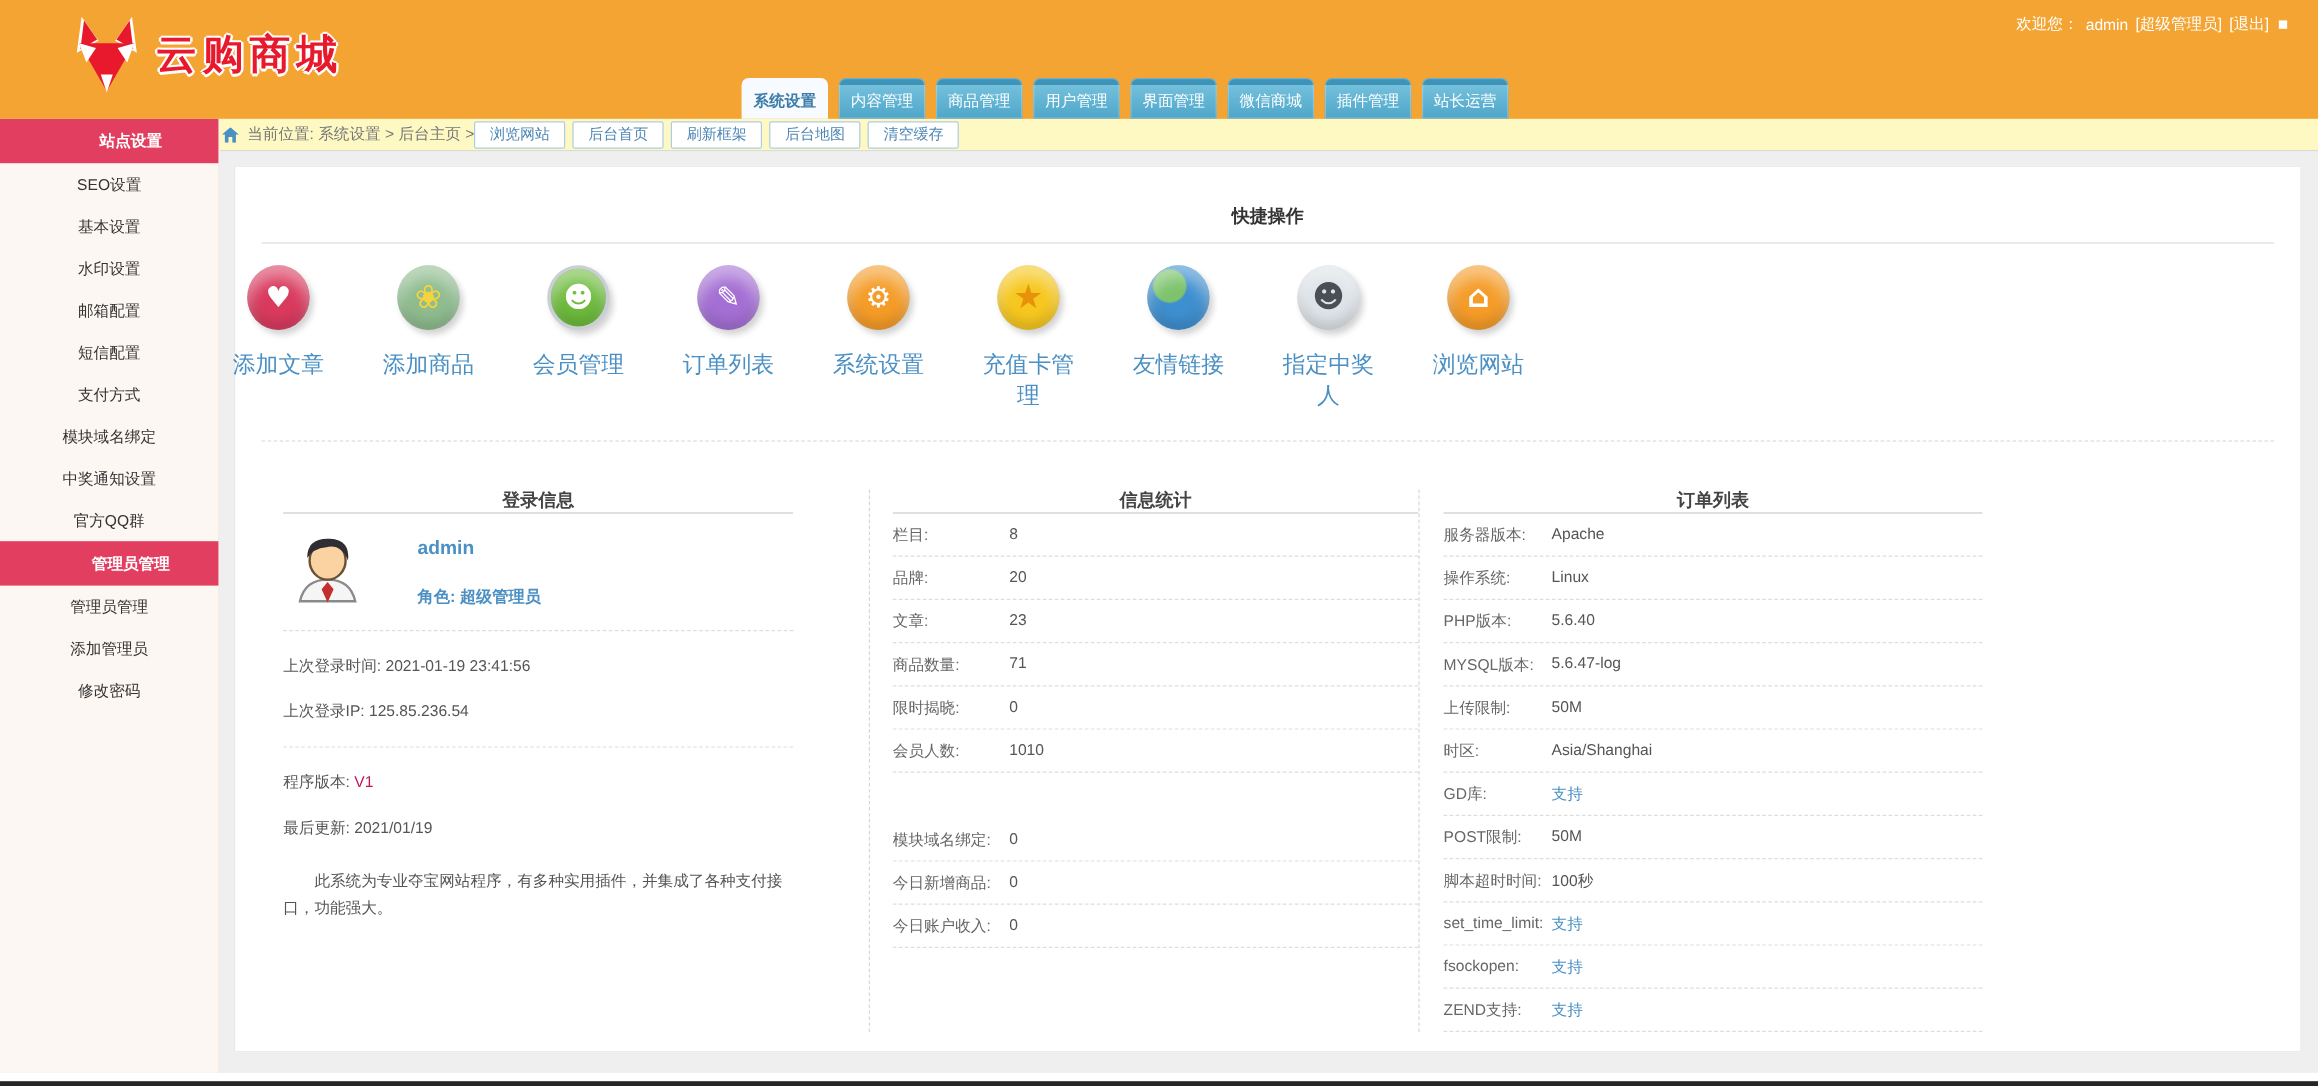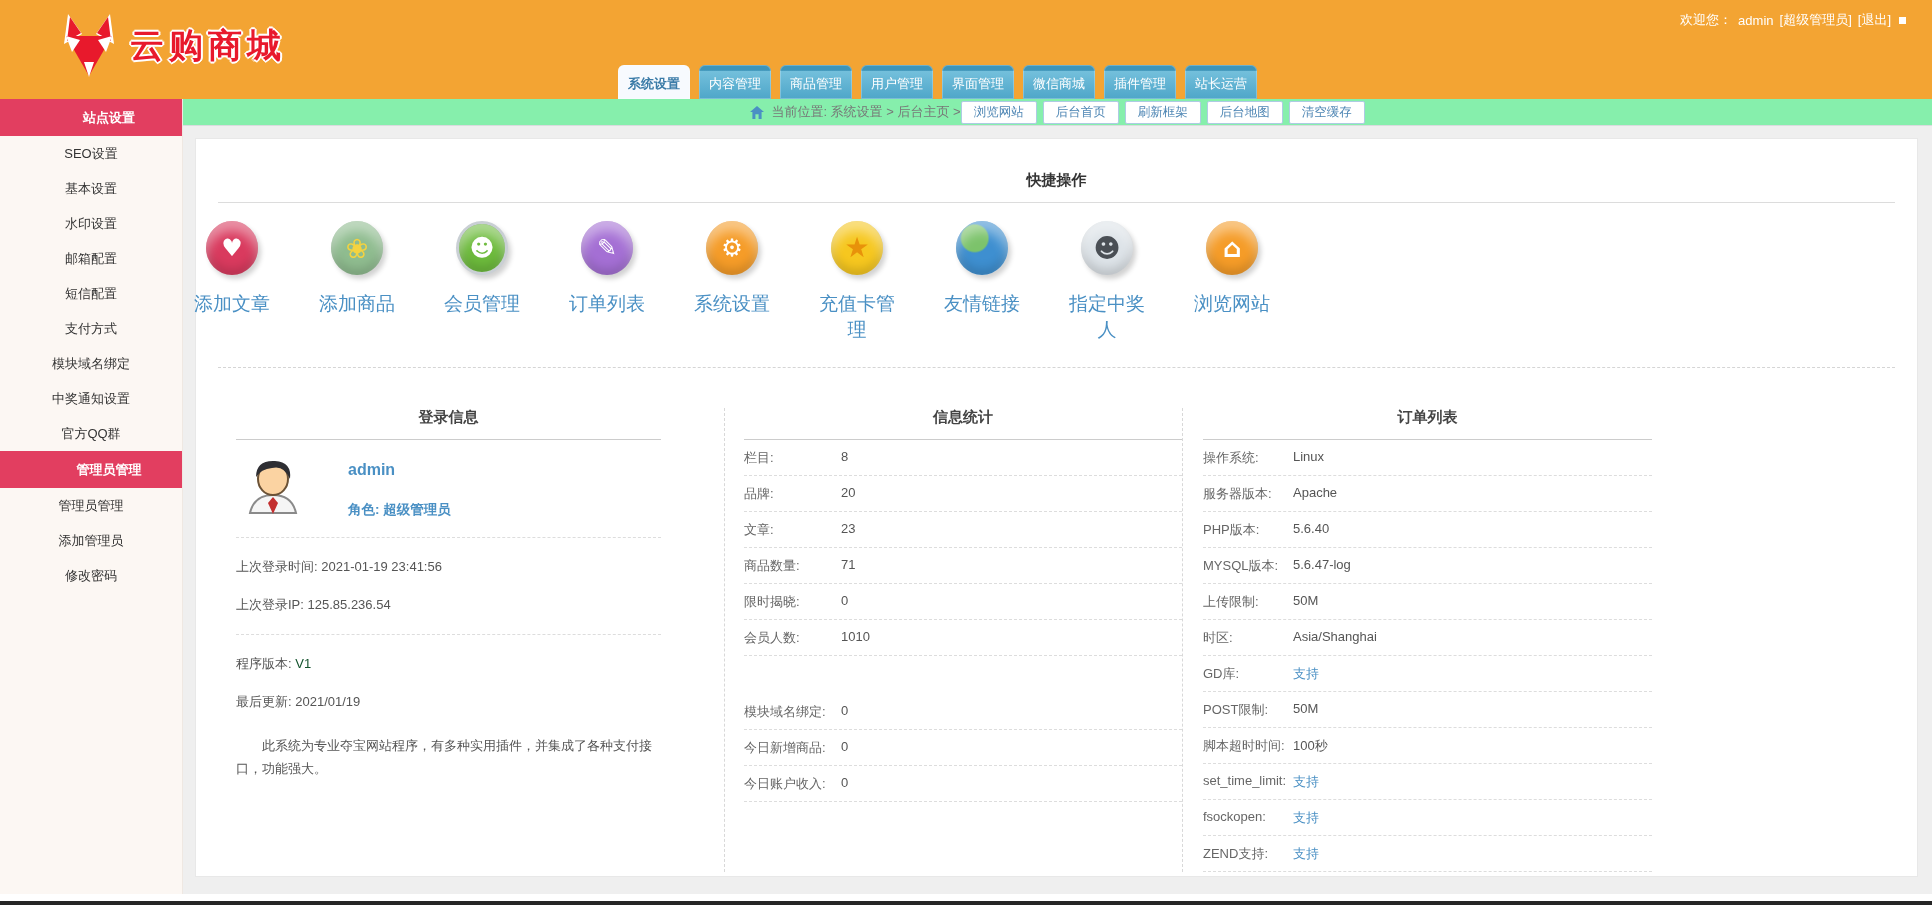--- a/index.html
+++ b/index.html
@@ -22,22 +22,22 @@
   .tab.active { background:#F7FAFE; color:#3C7CA8; font-weight:bold; }
 
   
   .main-wrap { display:flex; height:795px; }
   .sidebar { width:183px; background:#FCF7F3; border-right:1px solid #EFE8E2; }
   .side-item { height:35px; line-height:35px; text-align:center; font-size:13px; color:#333; cursor:pointer; }
   .side-item.active { background:#E23E60; color:#fff; font-weight:bold; height:37px; line-height:37px;padding-left:36px; }
   .main { flex:1; background:#EFEFEF; }
 
   
-  .crumbbar { height:27px; background:#86efac; border-bottom:1px solid #D9DCDE;
-    display:flex; align-items:center; justify-content:center; padding:0 16px; }
+  .crumbbar { height:27px; background:#fef9c3; border-bottom:1px solid #D9DCDE;
+    display:flex; align-items:center; justify-content:flex-start; padding:0 2px; }
   .crumb-left { display:flex; align-items:center; gap:7px; color:#777; font-size:13px; }
   .toolbar { display:flex; gap:6px; }
   .tbtn { font-size:12.5px; color:#4E86B4; background:#fff; border:1px solid #AECBE3;
     border-radius:2px; padding:2px 12px; cursor:pointer; }
 
   
   .card { margin:12px 14px 0 12px; height:739px; background:#fff; border:1px solid #E8E8E8; position:relative; }
   .qo-title { margin-top:32px; text-align:center; font-size:15px; font-weight:bold; color:#333; }
   .hr-solid { margin:12px 22px 0; border-top:1px solid #DCDCDC; }
   .hr-dashed { margin:24px 22px 0; border-top:1px dashed #D5D5D5; }
@@ -53,31 +53,31 @@
   .ic1 .glyph { color:#F5D33F; font-size:27px; }
   .ic2 { border:3px solid #C9CFD4; }
   .ic5 .glyph { color:#E8920A; font-size:28px; }
   .ic6 { background:radial-gradient(circle at 36% 32%, #7CC36B 26%, #3E8FD0 30%) !important; }
   .ic7 .glyph { color:#4A4F55; font-size:26px; }
   .ic8 .glyph { font-size:26px; font-weight:bold; }
 
   
   .cols { display:flex; margin-top:40px; padding-left:40px; align-items:stretch; }
   .col-title { text-align:center; font-size:15px; font-weight:bold; color:#444;
-    padding-bottom:12px; border-bottom:1px solid #CCC; }
+    border-bottom:1px solid #CCC; }
   .col1 { width:425px; }
   .col2 { width:458px; margin-left:63px; border-left:1px dashed #D8D8D8; padding-left:19px; }
   .col3 { width:470px; border-left:1px dashed #D8D8D8; padding-left:20px; }
 
   .profile { display:flex; gap:44px; padding:15px 0 2px 6px; }
   .p-name { font-size:16px; font-weight:bold; color:#4A90C4; margin-top:6px; cursor:pointer; }
   .p-role { font-size:13.5px; font-weight:bold; color:#4A90C4; margin-top:22px; }
   .dash-sep { border-top:1px dashed #DDD; margin:16px 0; }
   .pline { font-size:13px; color:#555; margin:20px 0; }
-  .ver-orange { color:#14532d; }
+  .ver-orange { color:#be185d; }
   .desc { font-size:13px; color:#555; line-height:1.75; text-indent:2em; margin-top:24px; }
 
   .srow { display:flex; padding:9px 0 8px; border-bottom:1px dashed #DDD; font-size:13px; }
   .srow .lab { width:97px; color:#666; }
   .srow .val { color:#555; }
   .col3 .srow .lab { width:90px; }
   .gap-top { margin-top:38px; }
   .val.link { color:#4A90C4; cursor:pointer; }
 
   
@@ -279,28 +279,28 @@
             </div>
           <div class="srow">
               <span class="lab">今日账户收入:</span>
               <span class="val">0</span>
             </div>
         </div>
 
         <div class="col3">
           <div class="col-title">订单列表</div>
           <div class="srow">
+              <span class="lab">服务器版本:</span>
+              <span class="val">Apache</span>
+            </div>
+          <div class="srow">
               <span class="lab">操作系统:</span>
               <span class="val">Linux</span>
             </div>
           <div class="srow">
-              <span class="lab">服务器版本:</span>
-              <span class="val">Apache</span>
-            </div>
-          <div class="srow">
               <span class="lab">PHP版本:</span>
               <span class="val">5.6.40</span>
             </div>
           <div class="srow">
               <span class="lab">MYSQL版本:</span>
               <span class="val">5.6.47-log</span>
             </div>
           <div class="srow">
               <span class="lab">上传限制:</span>
               <span class="val">50M</span>

